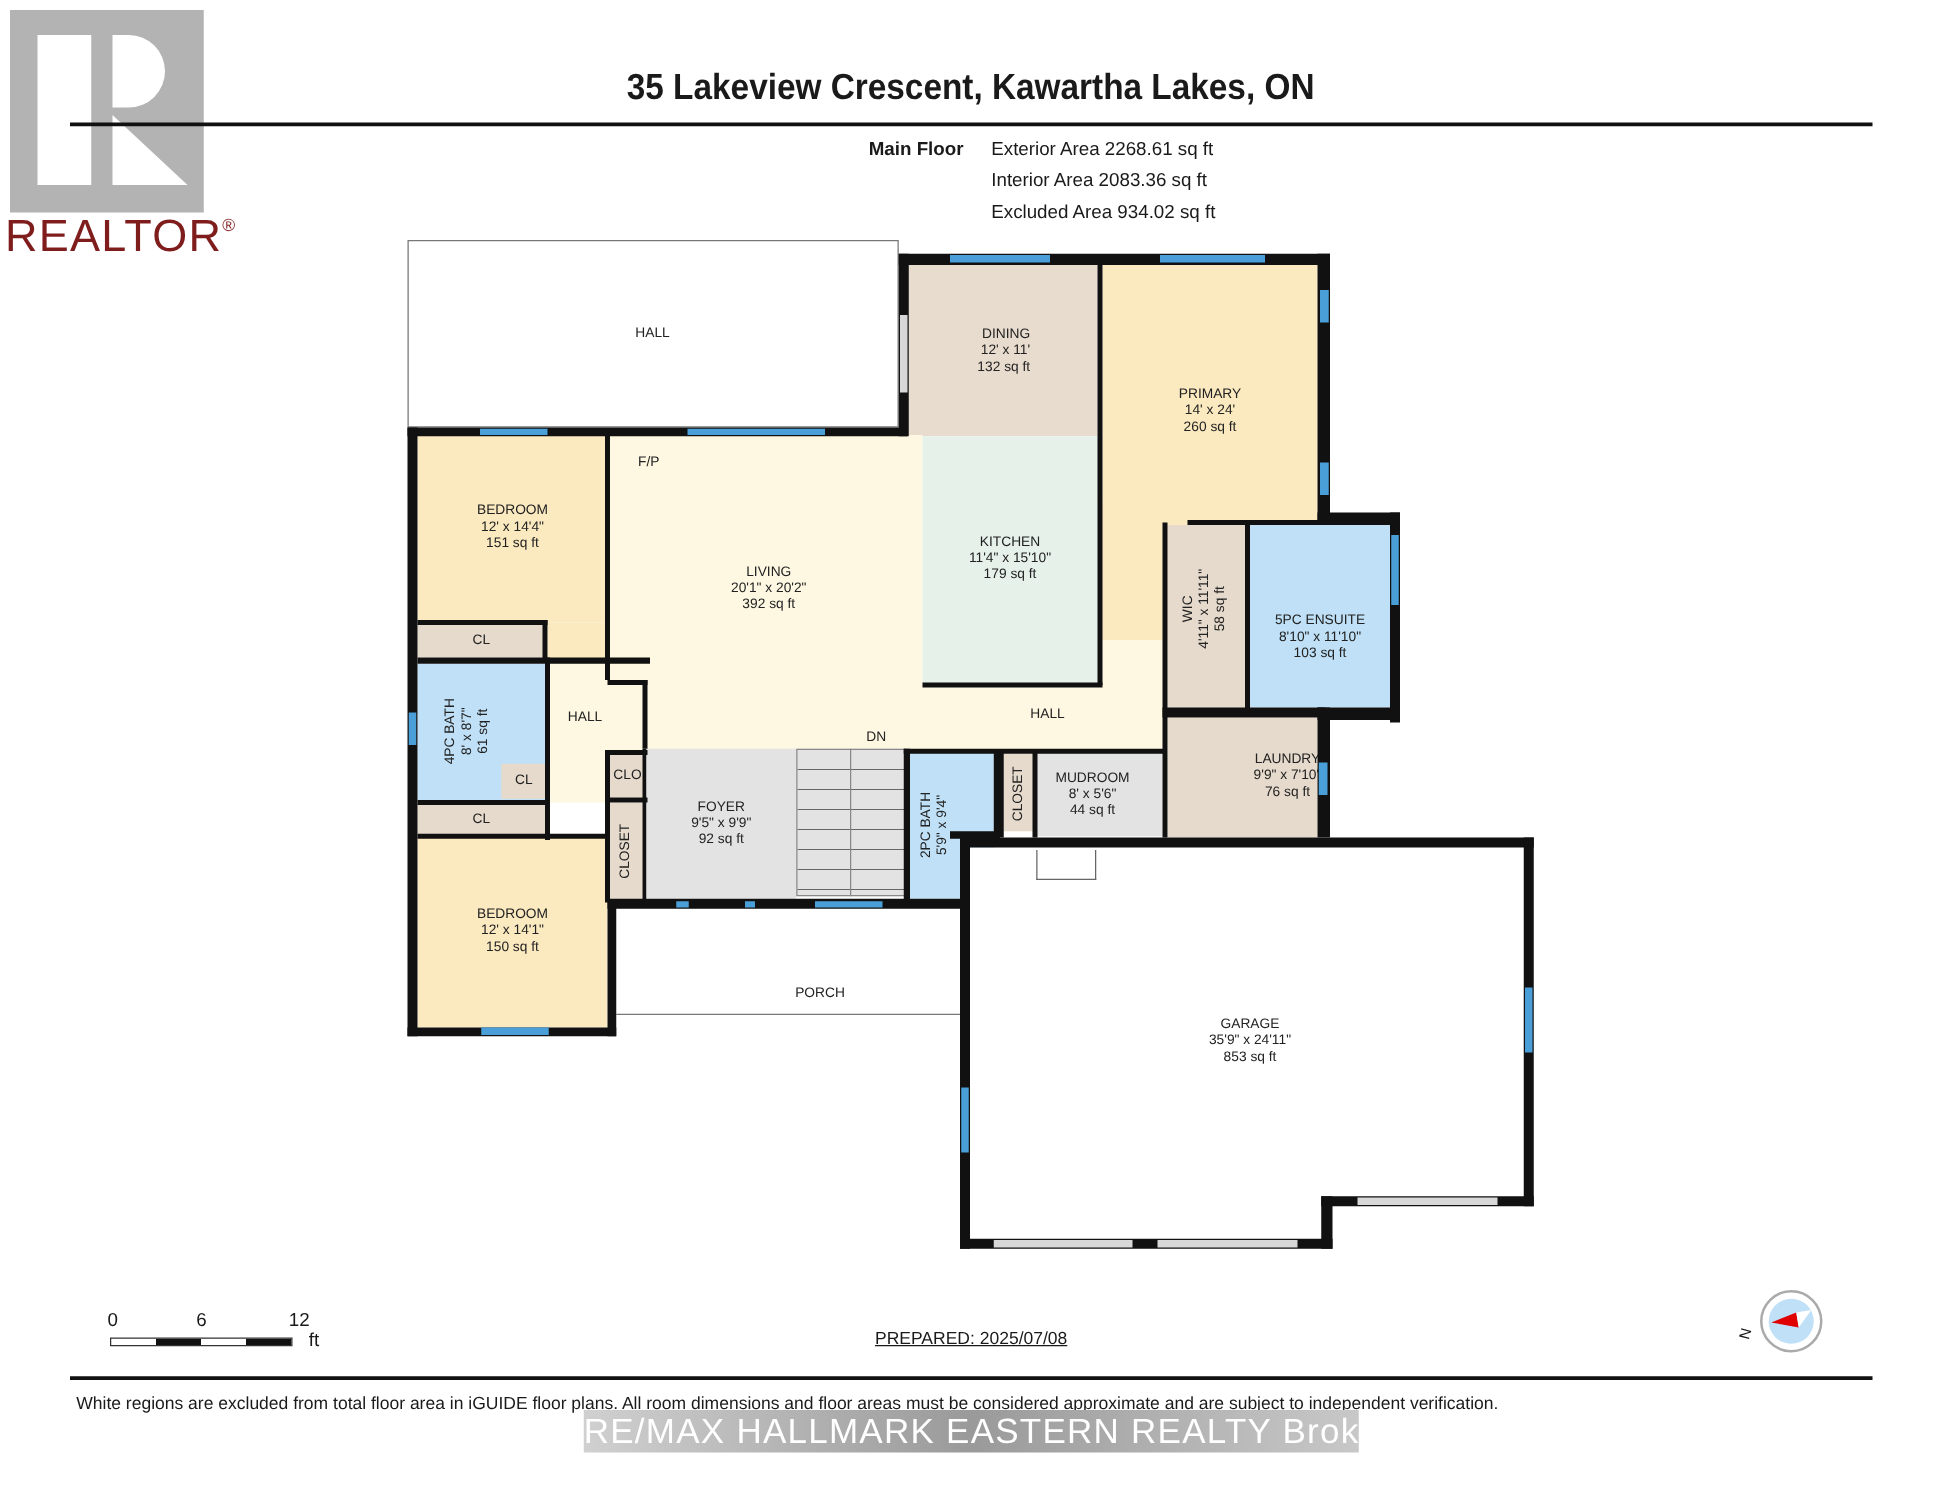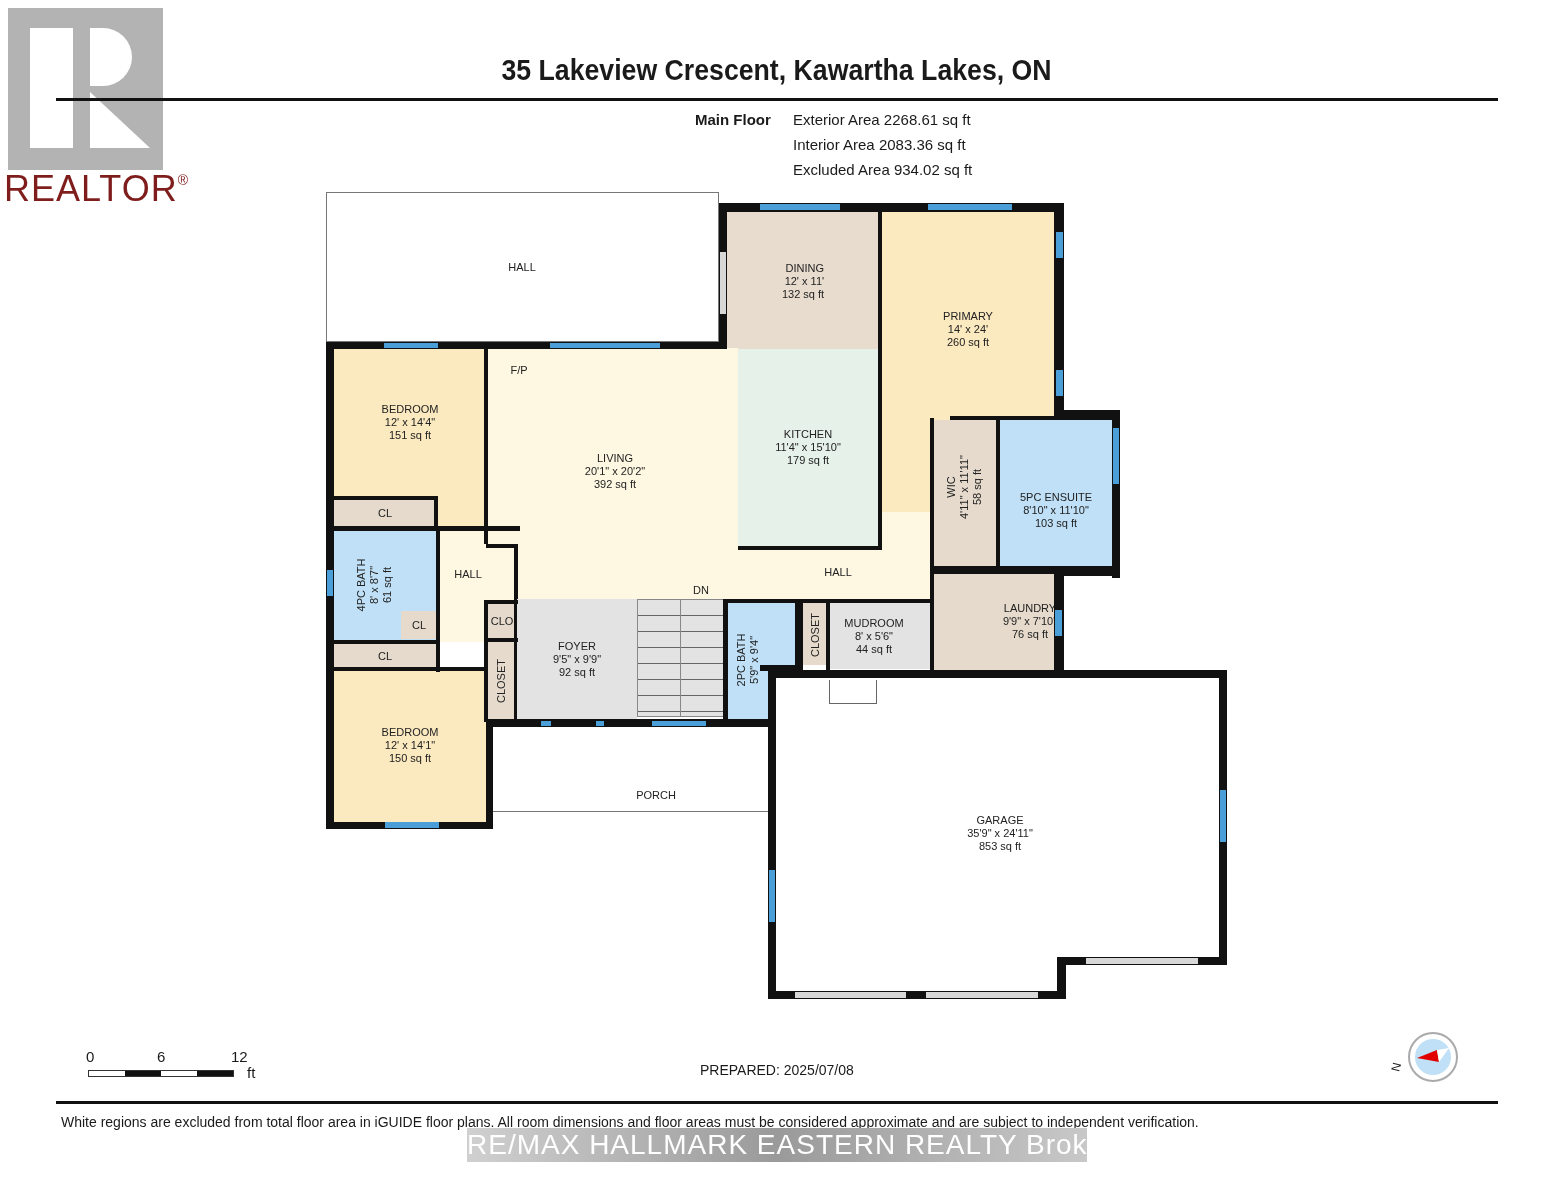--- a/index.html
+++ b/index.html
@@ -39,21 +39,21 @@
   .stairs-mid { position:absolute; left:680px; top:599px; width:1px; height:118px; background:#888; }
 
   .scale-bar { left:88px; top:1070px; width:146px; height:7px; border:1px solid #333; box-sizing:border-box;
     background:linear-gradient(to right, #fff 0 25%, #111 25% 50%, #fff 50% 75%, #111 75% 100%); }
   .scale-lbl { font-size:15px; }
 
   .compass { left:1408px; top:1032px; width:50px; height:50px; border-radius:50%; border:2px solid #aaa; box-sizing:border-box; background:#fff; }
   .compass-inner { position:absolute; left:5px; top:5px; width:36px; height:36px; border-radius:50%; background:#bfe0f6; }
   .compass-n { left:1392px; top:1060px; font-size:12px; transform:rotate(-75deg); }
 
-  .prepared { left:700px; top:1062px; font-size:14px; }
+  .prepared { left:700px; top:1062px; font-size:14px;text-decoration:underline; }
   .disclaimer { left:61px; top:1114px; font-size:14px; }
   .brokerage { left:467px; top:1128px; width:620px; height:34px; background:linear-gradient(to right, #d0d0d0, #9a9a9a 50%, #c8c8c8); color:#fff; font-size:28px; line-height:34px; letter-spacing:1px; white-space:nowrap; overflow:hidden; }
 </style>
 </head>
 <body>
 
 <div class="abs logo-box"></div>
 <div class="abs logo-r-stem"></div>
 <div class="abs logo-r-bowl"></div>
 <div class="abs logo-r-leg"></div>

